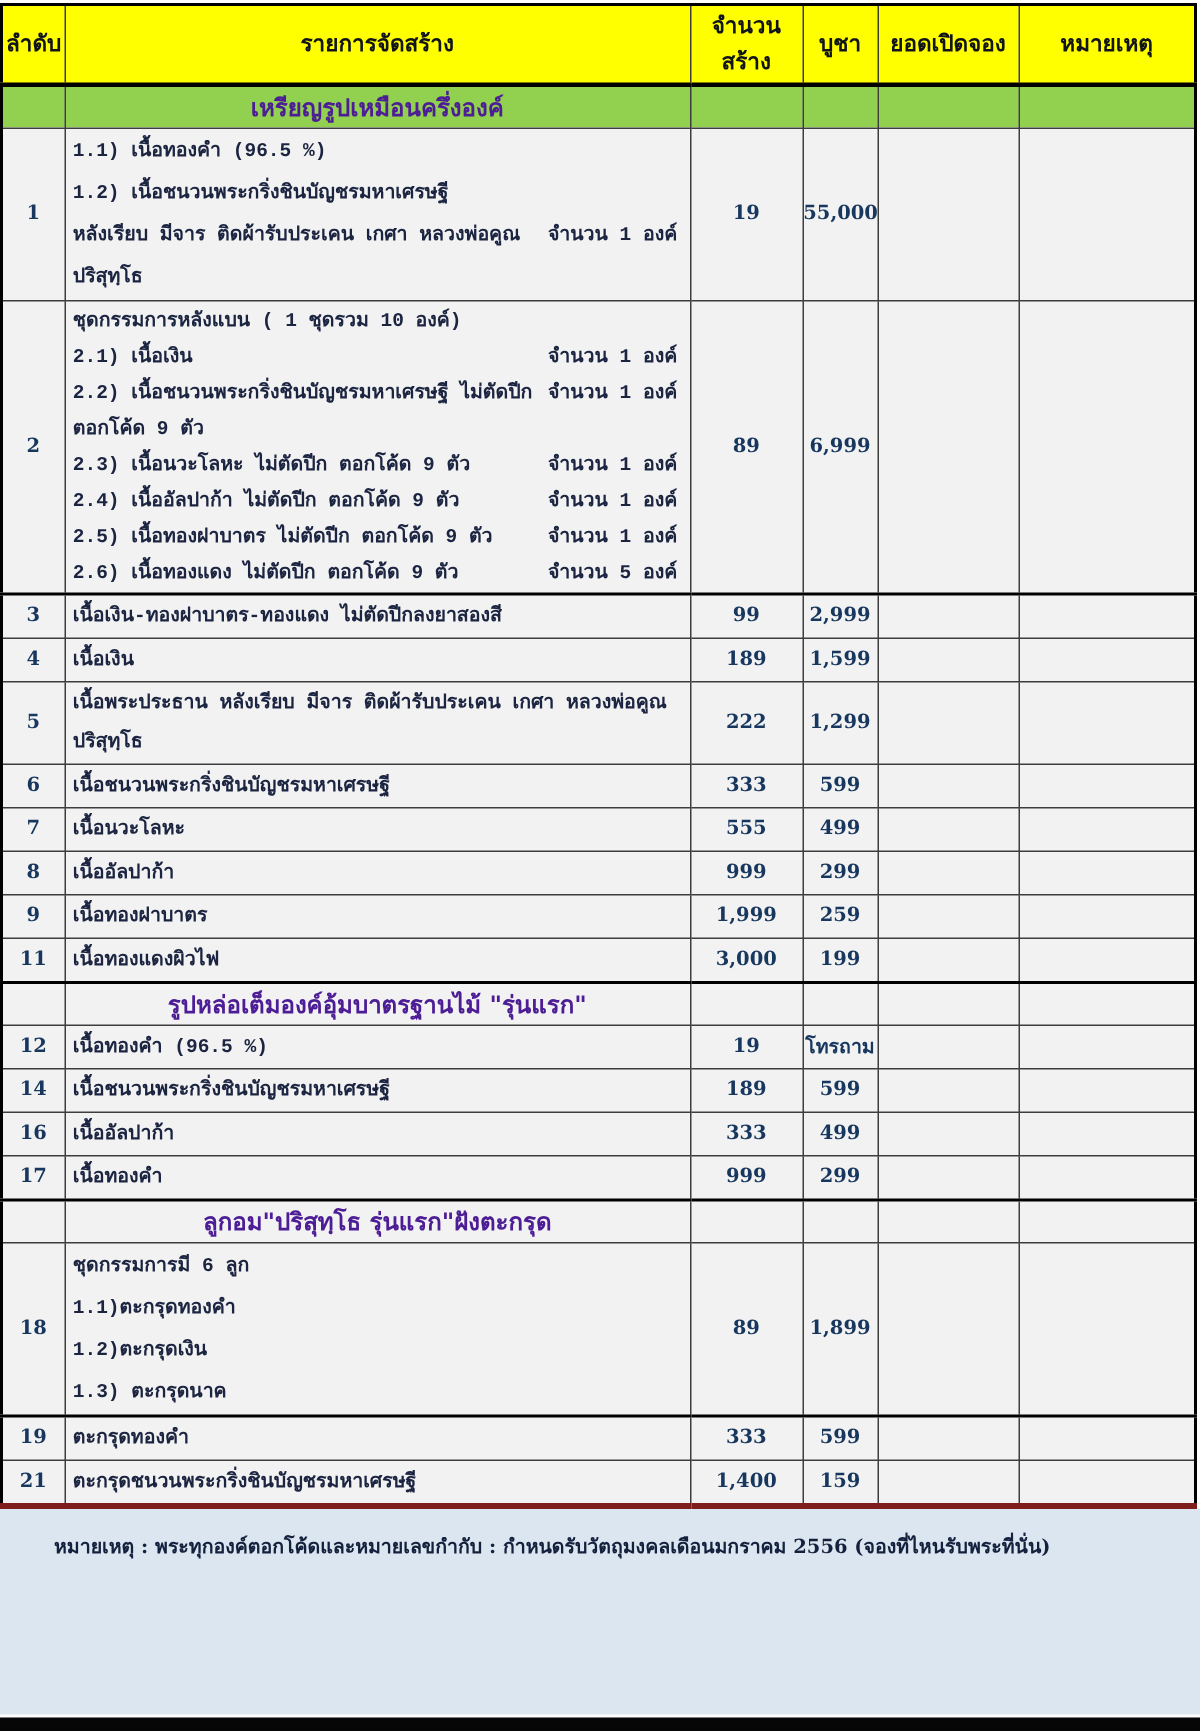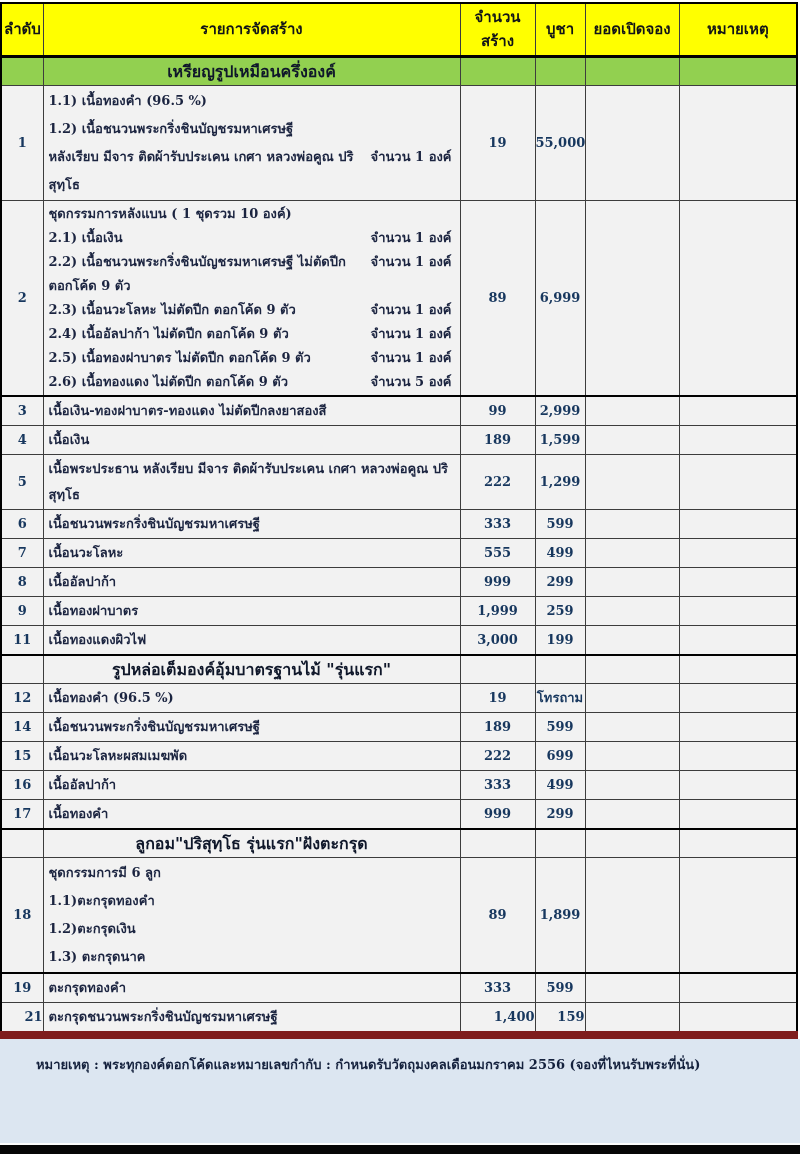--- a/index.html
+++ b/index.html
@@ -29,33 +29,33 @@
   }
   thead tr th { border-bottom: 3px solid #000; }
   td {
     background: #F2F2F2;
     font-size: 13px;
     color: #1b2440;
     padding: 0;
     vertical-align: middle;
   }
   .no-cell { text-align: center; font-weight: bold; color: #17375E; font-size: 13px; }
-  .item-cell { padding: 1px 6px 1px 5px; font-weight: bold; }
+  .item-cell { padding: 1px 6px 1px 5px; font-weight: bold; font-family: Liberation Mono, monospace; }
   .line { display: flex; justify-content: space-between; line-height: 26px; min-height: 26px; }
   .tall .line { line-height: 28px; min-height: 28px; }
   .dense .line { line-height: 24px; min-height: 24px; }
   .line .rpart { white-space: nowrap; padding-right: 2px; }
   .num-cell { text-align: center; font-weight: bold; color: #17375E; font-size: 13px; }
   tr.section td { height: 26px; }
   tr.section .section-cell {
-    text-align: center; font-weight: bold; font-size: 16px; color: #0f172a; padding: 1px 2px;
+    text-align: center; font-weight: bold; font-size: 16px; color: #4c1d95; padding: 1px 2px;
   }
   tr.section.green td { background: #92D050; }
   tr.thick-top td { border-top: 2px solid #000; }
-  tbody tr:last-child td { border-bottom: 8px solid #7f1d1d; text-align: right; }
+  tbody tr:last-child td { border-bottom: 4px solid #7f1d1d; }
   .footer {
     flex: 1;
     background: #DCE6F1;
     padding-top: 13px;
     border-bottom: 2px solid #fdfdfd;
   }
   .note-line { font-weight: bold; font-size: 13px; color: #14213d; line-height: 25px; }
   .note-line.level1 { margin-left: 36px; }
   .bottom-bar { height: 9px; background: #060606; }
 </style>
@@ -267,32 +267,20 @@
           <div class="line">
             <span class="lpart">เนื้อชนวนพระกริ่งชินบัญชรมหาเศรษฐี</span>
           </div>
         </td>
         <td class="num-cell">189</td>
         <td class="num-cell">599</td>
         <td></td>
         <td></td>
       </tr>
       <tr class="item-row">
-        <td class="no-cell">15</td>
-        <td class="item-cell">
-          <div class="line">
-            <span class="lpart">เนื้อนวะโลหะผสมเมฆพัด</span>
-          </div>
-        </td>
-        <td class="num-cell">222</td>
-        <td class="num-cell">699</td>
-        <td></td>
-        <td></td>
-      </tr>
-      <tr class="item-row">
         <td class="no-cell">16</td>
         <td class="item-cell">
           <div class="line">
             <span class="lpart">เนื้ออัลปาก้า</span>
           </div>
         </td>
         <td class="num-cell">333</td>
         <td class="num-cell">499</td>
         <td></td>
         <td></td>

